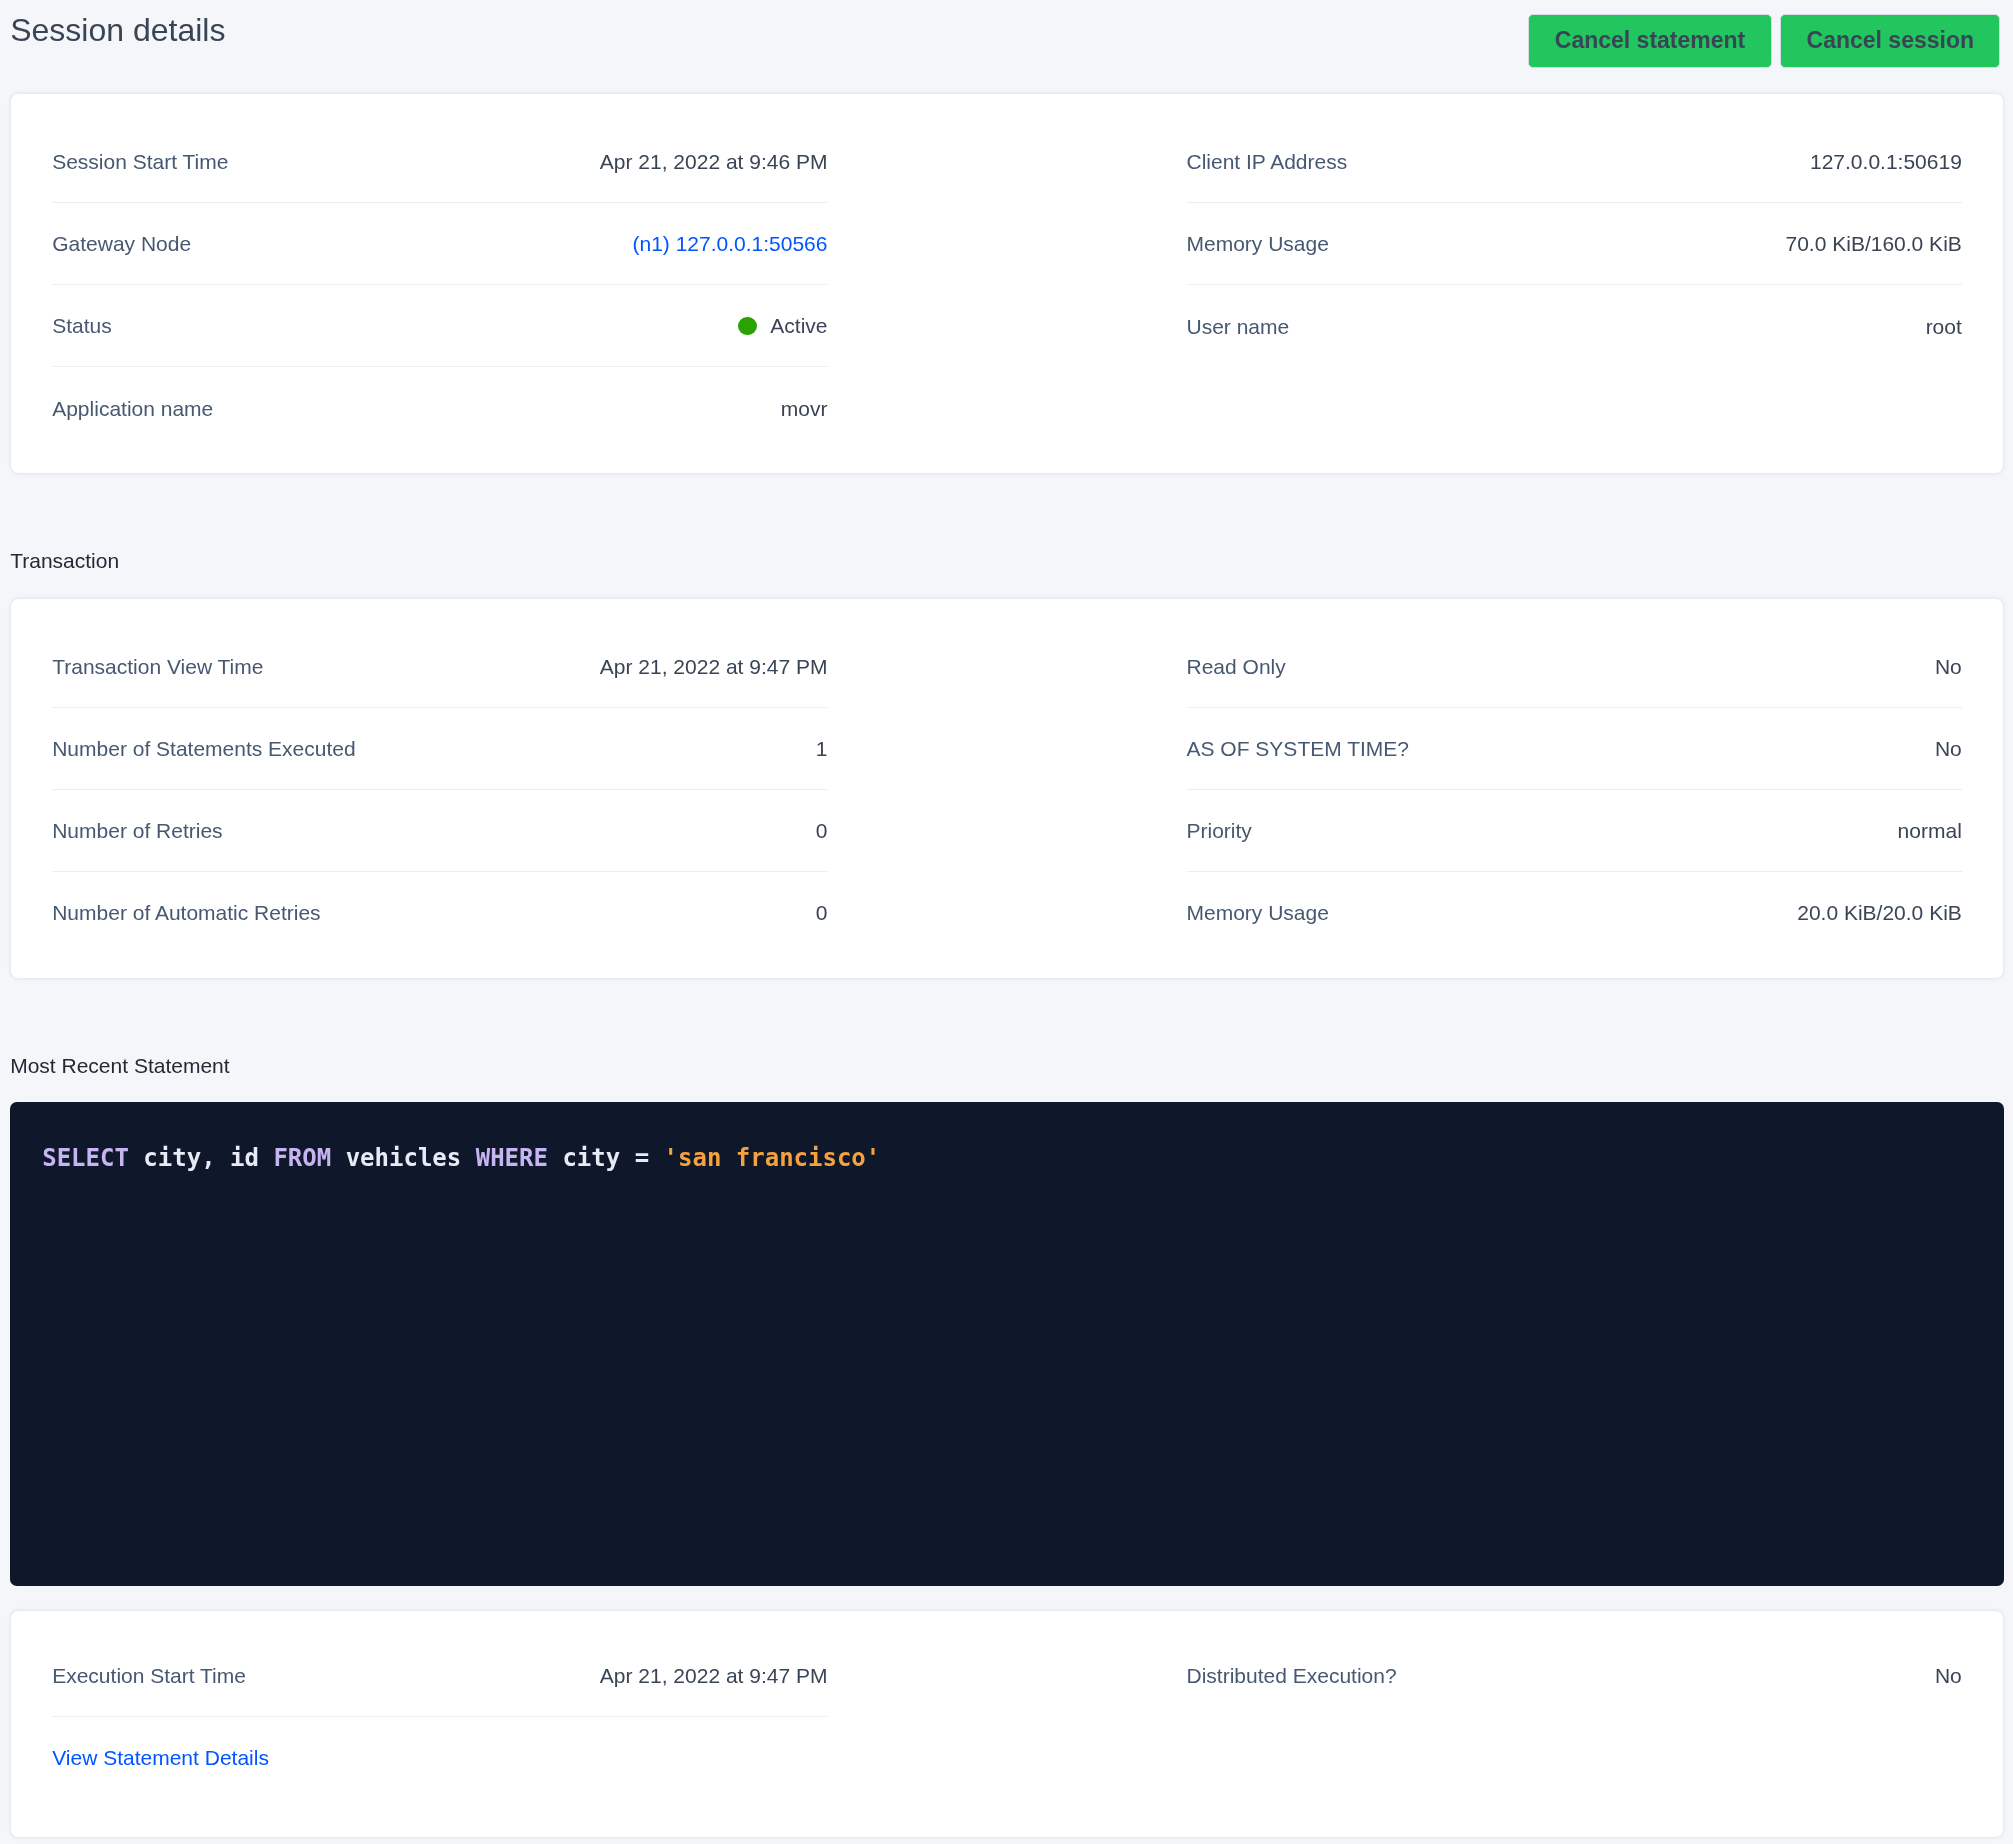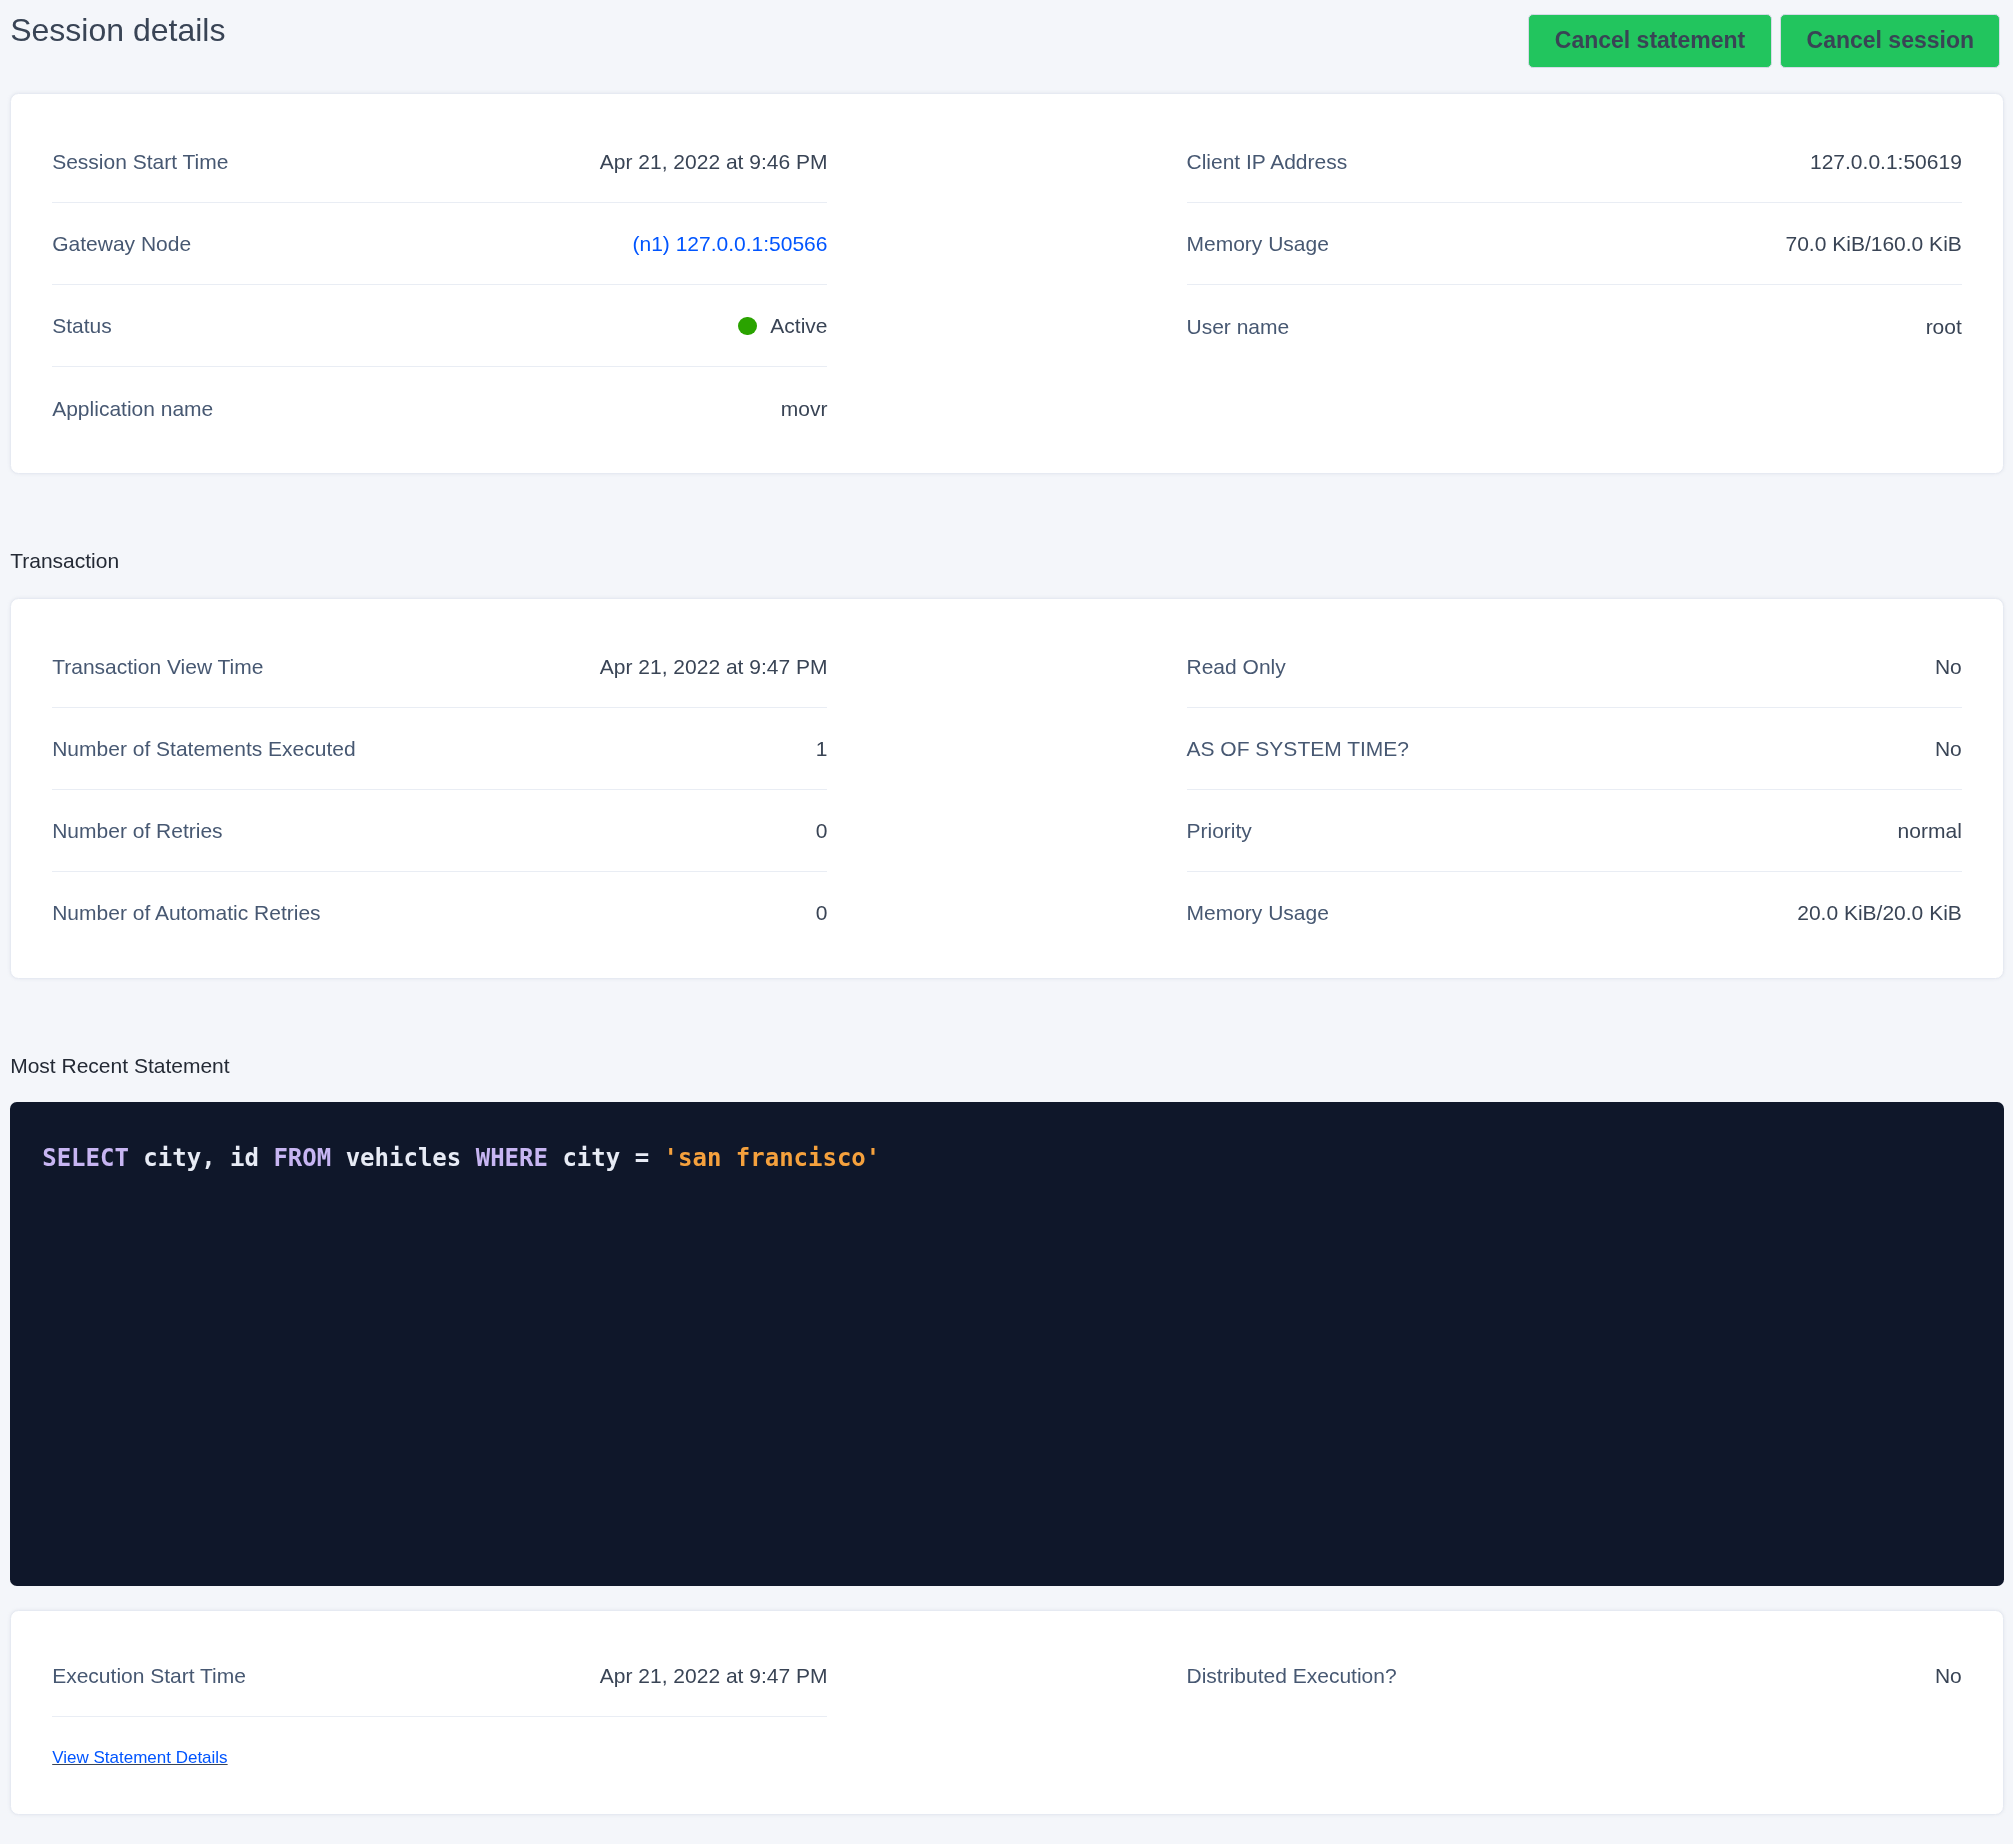--- a/index.html
+++ b/index.html
@@ -65,22 +65,22 @@
   .sql-line {
     font-family:"DejaVu Sans Mono", monospace;
     font-size:24px; line-height:34px; font-weight:700;
     white-space:pre; color:#e7ebf5;
   }
   .tok-kw  { color:#c7b5f2; }
   .tok-str { color:#f5a13d; }
   .tok-plain { color:#e7ebf5; }
 
   .card-bottom { margin-top:24px; }
-  .card-bottom .card-grid { padding:24px 41px 15px; }
-  .link-row { font-size:17px;text-decoration:underline; }
+  .card-bottom .card-grid { padding:24px 41px 38px; }
+  .link-row { font-size:21px; }
 </style>
 </head>
 <body>
 
 <div class="page">
 
   <div class="header">
     <h1 class="page-title">Session details</h1>
     <div class="header-buttons">
       <button class="btn">Cancel statement</button>

